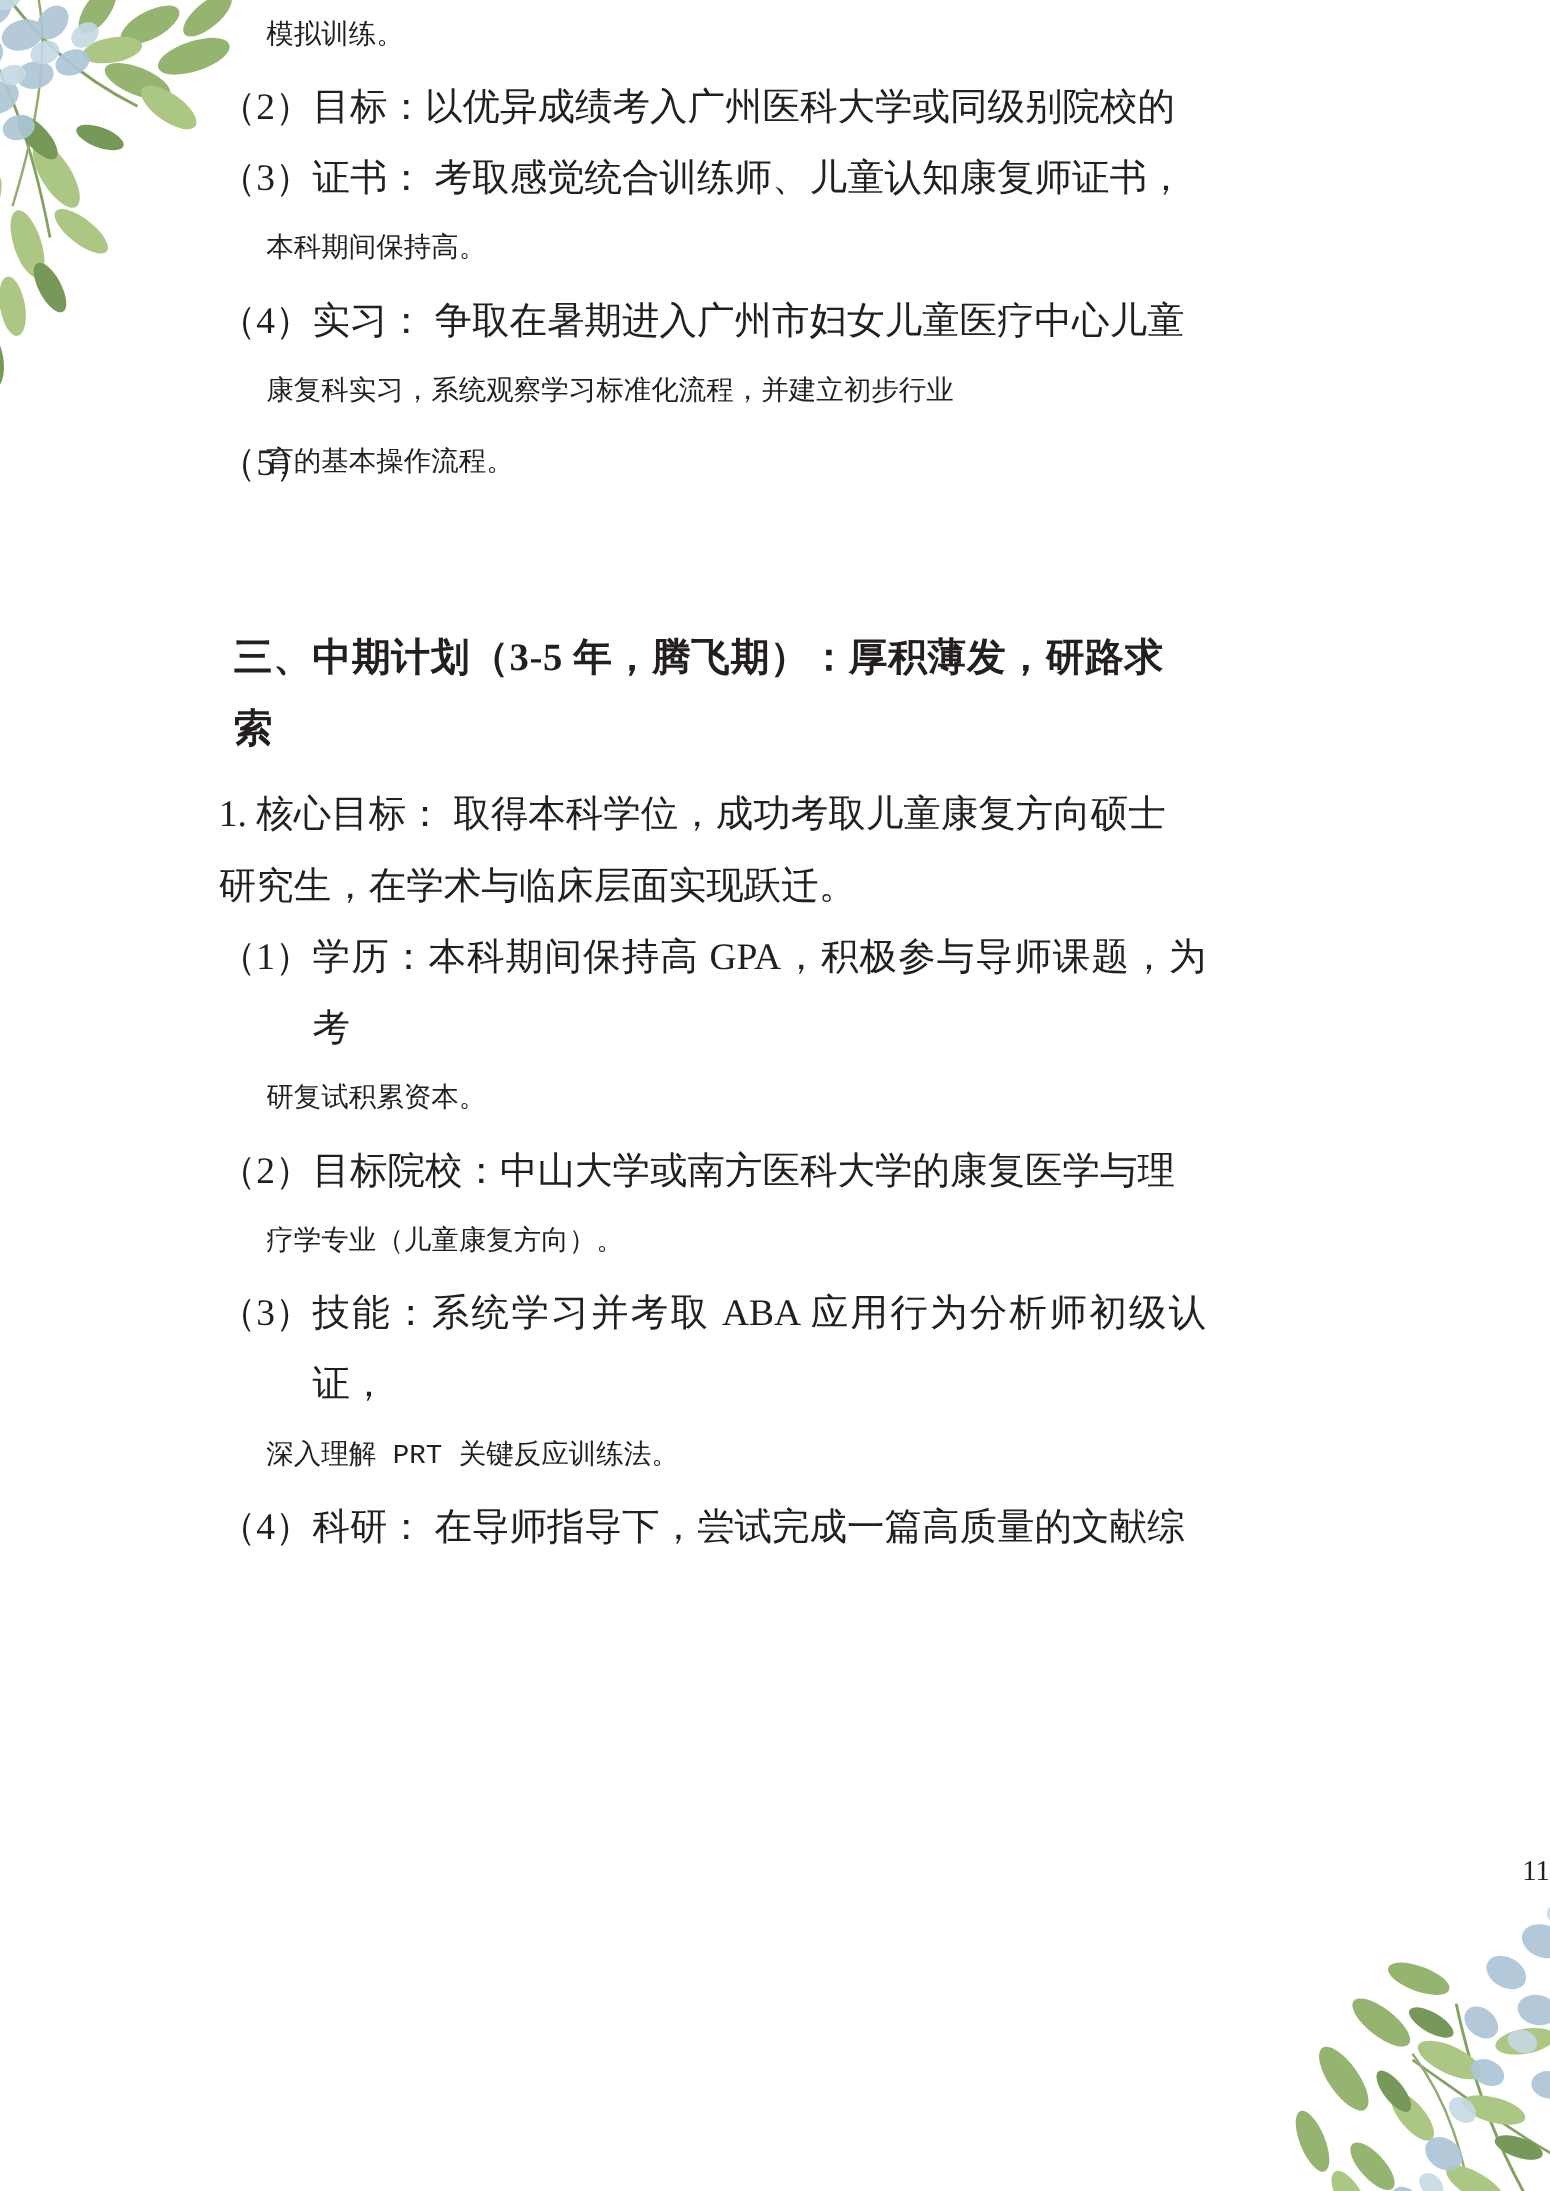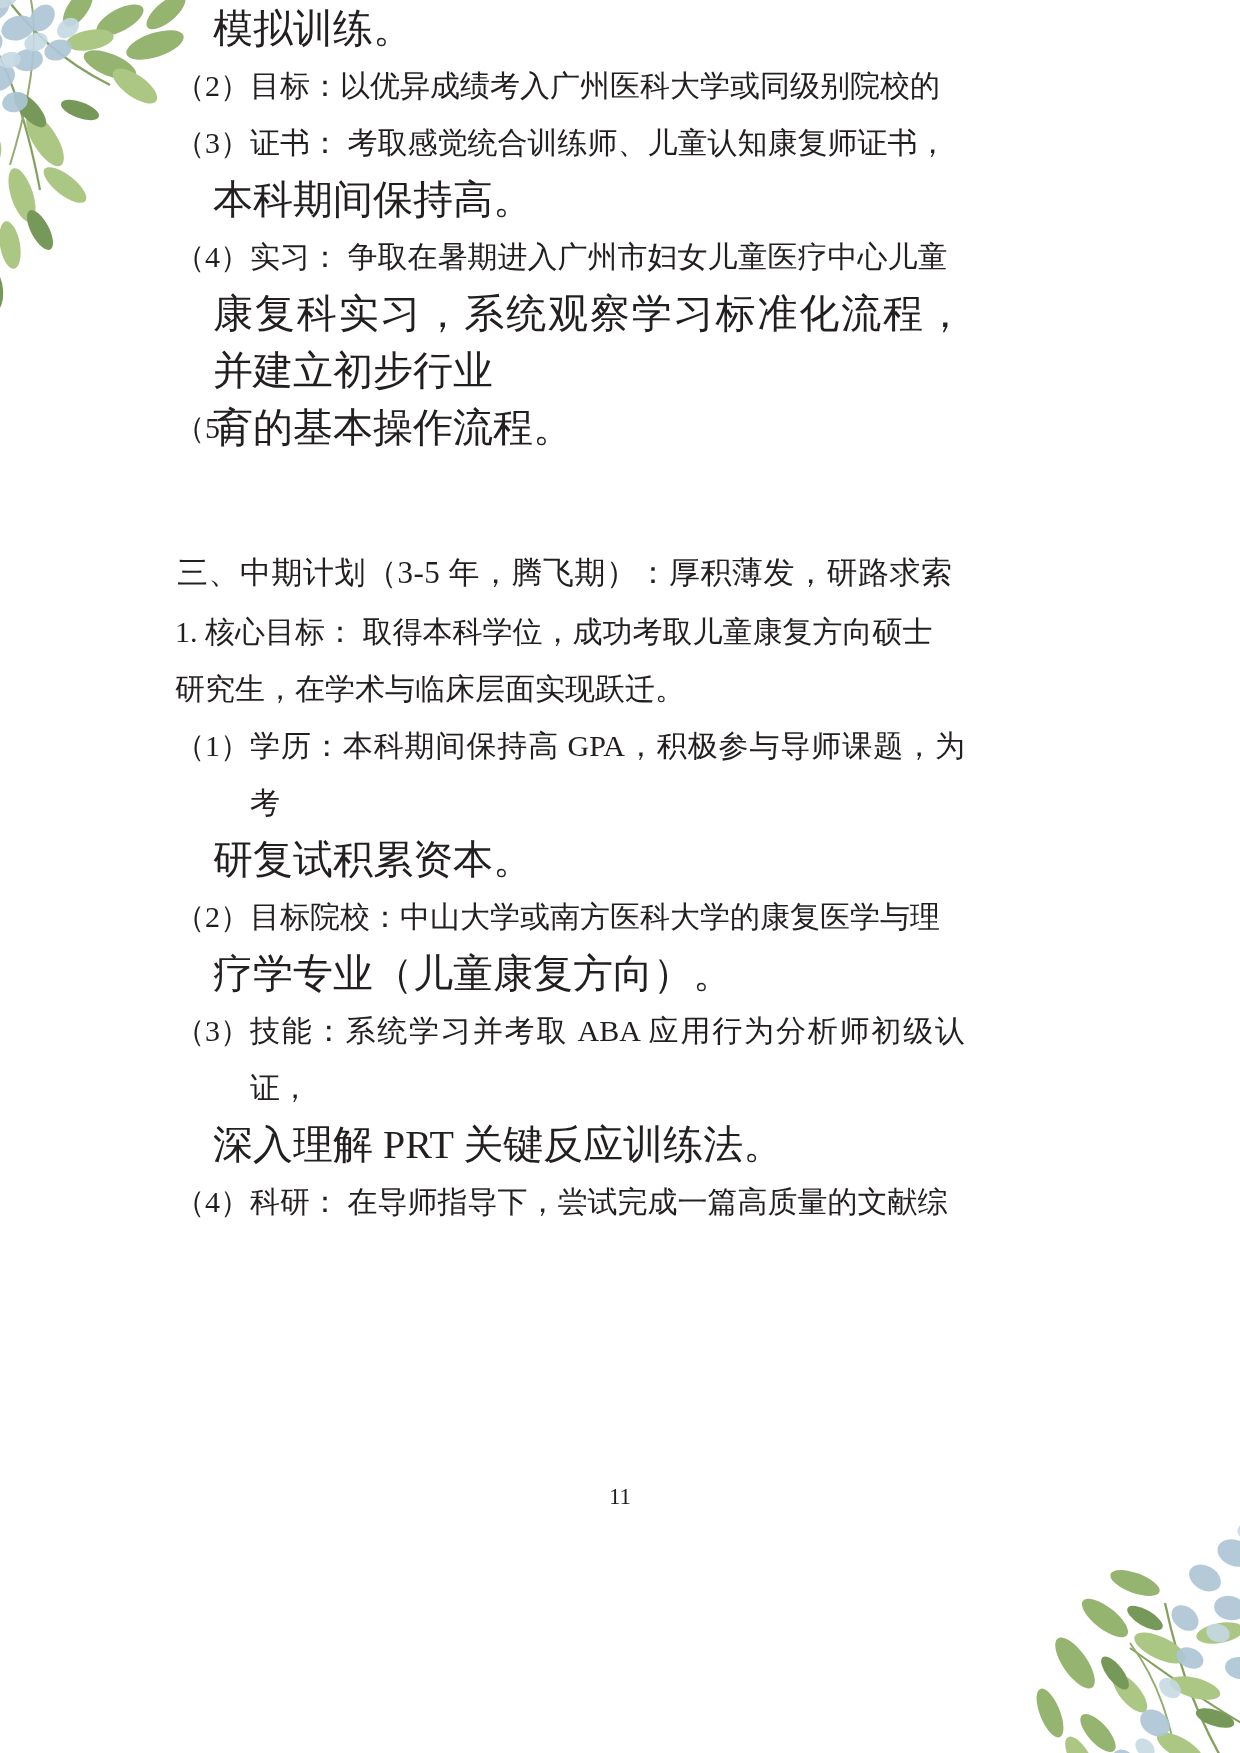--- a/index.html
+++ b/index.html
@@ -53,52 +53,53 @@
     text-align: justify;
   }
   .item .marker {
     position: absolute;
     left: 0;
     top: 0;
     width: 75px;
   }
 
   .cont {
-    font-size: 40px;
+    font-size: 22px;
     line-height: 57px;
     margin: 0;
     padding-left: 38px;
     text-align: justify;
+    font-family: Liberation Mono, monospace;
   }
 
   .flow {
     font-size: 30px;
     line-height: 57px;
     margin: 0;
     text-align: justify;
   }
 
   .spacer-lg {
     height: 86px;
   }
 
   .heading {
     font-size: 31px;
     line-height: 57px;
-    font-weight: normal;
-    margin: 2px;
+    font-weight: bold;
+    margin: 12px;
     letter-spacing: 0.5px;
   }
 
   .pagenum {
     position: absolute;
     top: 1484px;
     left: 0;
     width: 1240px;
-    text-align: center;
+    text-align: right;
     font-size: 23px;
     font-family: "Liberation Serif", "DejaVu Serif", serif;
     color: #231f20;
   }
 </style>
 </head>
 <body>
 
 <svg class="deco deco-tl" viewBox="0 0 320 330" xmlns="http://www.w3.org/2000/svg">
   <g opacity="0.95">

